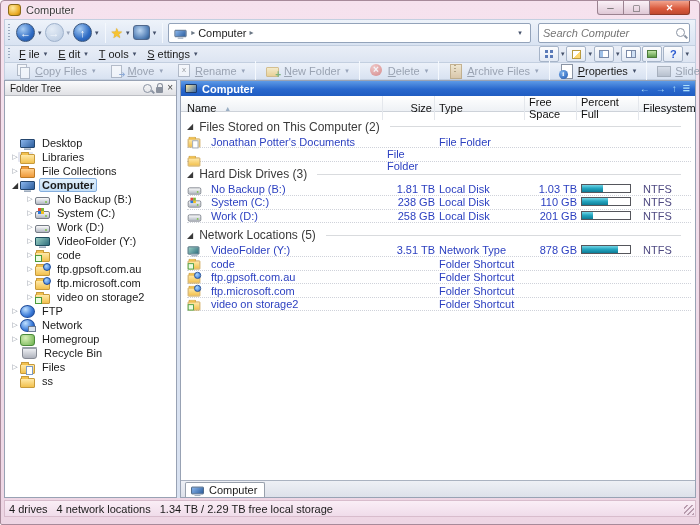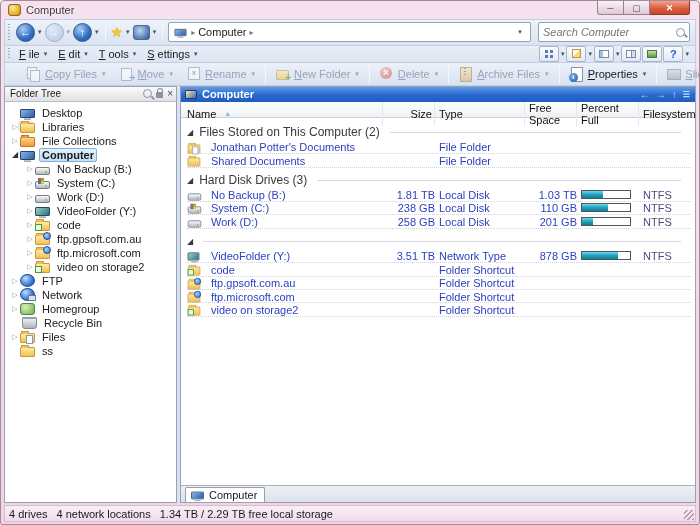--- a/index.html
+++ b/index.html
@@ -53,22 +53,22 @@
   .mrb-wrap { display:flex; align-items:center; gap:1px; }
   .mrb { width:20px; height:16px; border:1px solid #a6b4c8; border-radius:2px;
          background:linear-gradient(#fdfdfe,#e2e9f4); display:flex; align-items:center; justify-content:center; }
   .g-grid { width:8px; height:8px; position:relative; }
   .g-grid::before { content:''; position:absolute; width:3px; height:3px; background:#5a7ab8; box-shadow:5px 0 #5a7ab8,0 5px #5a7ab8,5px 5px #5a7ab8; }
   .g-pencil { width:9px; height:9px; background:linear-gradient(135deg,#fff 50%,#ffd870 50%); border:1px solid #b89a40; }
   .g-panes { width:10px; height:8px; border:1px solid #7a8aa8; background:linear-gradient(90deg,#9ec0e8 3px,#fff 3px); }
   .g-dual { width:10px; height:8px; border:1px solid #7a8aa8; background:linear-gradient(90deg,#fff 4px,#7a8aa8 4px,#7a8aa8 5px,#cfe0f4 5px); }
   .g-pic { width:10px; height:8px; border:1px solid #4a7a3a; background:linear-gradient(#bfe3a6,#5f9c4a); }
   .g-help { color:#2a5ad0; font-weight:bold; font-size:11px; }
-  .cmdbar { height:24px; background:linear-gradient(#ecf1f9,#d8e2f1); border:1px solid #c3cfe0;
-            display:flex; align-items:center; padding:0 4px 0 12px; font-size:11px; }
+  .cmdbar { height:18px; background:linear-gradient(#ecf1f9,#d8e2f1); border:1px solid #c3cfe0;
+            display:flex; align-items:center; padding:0 4px 0 2px; font-size:11px; }
   .cmdbtn { display:flex; align-items:center; gap:4px; padding:2px 6px; border-radius:2px; color:#1a1a1a; white-space:nowrap; }
   .cmdbtn.disabled { color:#9aa3b2; }
   .cmdbtn.disabled .cic { opacity:.55; }
   .cmdbar .spacer { flex:1; }
   u { text-decoration:underline; }
   
   .cic { width:15px; height:14px; position:relative; display:inline-block; flex:0 0 15px; }
   .cic-copy::before, .cic-copy::after { content:''; position:absolute; width:8px; height:10px; background:#fff; border:1px solid #8a94a4; }
   .cic-copy::before { left:1px; top:0; } .cic-copy::after { left:4px; top:3px; }
   .cic-move::before { content:''; position:absolute; left:2px; top:1px; width:9px; height:11px; background:#fff; border:1px solid #8a94a4; }
@@ -85,21 +85,21 @@
   
   .content { height:418px; display:flex; background:#d9e2f1; padding:0; gap:3px; }
   .tree-panel { width:173px; display:flex; flex-direction:column; border:1px solid #98a2b4; background:#fff; }
   .tree-header { height:15px; background:linear-gradient(#fbfbfc,#e0e1e5); border-bottom:1px solid #bcbec4;
                  display:flex; align-items:center; padding:0 3px 0 5px; font-size:10px; color:#1a1a1a; }
   .tree-header .spacer { flex:1; }
   .th-icon { margin-left:4px; display:flex; align-items:center; }
   .padlock { width:7px; height:6px; background:#8a919e; border-radius:1px; position:relative; margin-top:3px; }
   .padlock::before { content:''; position:absolute; top:-4px; left:1px; width:4px; height:4px; border:1.5px solid #8a919e; border-bottom:none; border-radius:3px 3px 0 0; }
   .th-x { font-size:10px; color:#444; line-height:10px; }
-  .tree-body { flex:1; overflow:hidden; padding-top:4px; }
+  .tree-body { flex:1; overflow:hidden; padding-top:4px;margin-top:36px; }
   .tree-row { height:14px; display:flex; align-items:center; font-size:11px; color:#1a1a1a; white-space:nowrap; }
   .tree-row .expander { width:10px; flex:0 0 10px; font-size:7px; color:#8a919e; text-align:center; }
   .tree-row .expander.expanded { color:#333; font-size:8px; }
   .tree-label { margin-left:4px; padding:0 2px; border:1px solid transparent; }
   .tree-row.sel .tree-label { font-weight:bold; background:linear-gradient(#e2f1fc,#c4dff6); border:1px solid #84aede; border-radius:2px; }
   
   .ic { position:relative; width:15px; height:14px; display:inline-block; flex:0 0 15px; }
   .ic-folder, .ic-shared-docs, .ic-user-docs, .ic-folder-link, .ic-ftp-folder, .ic-files, .ic-collections, .ic-libraries {
     height:10px; margin-top:3px; width:14px; background:linear-gradient(#ffe9a8,#f2c14e); border:1px solid #c79a3b; border-radius:1px; }
   .ic-folder::before, .ic-shared-docs::before, .ic-user-docs::before, .ic-folder-link::before, .ic-ftp-folder::before, .ic-files::before, .ic-collections::before, .ic-libraries::before {
@@ -442,21 +442,20 @@
             <span class="ic ic-user-docs" style="transform: scale(0.9);"></span>
             <div class="c-name">Jonathan Potter's Documents</div>
             <div class="c-size"></div>
             <div class="c-type">File Folder</div>
             <div class="c-free"></div>
             <div class="c-bar"></div>
             <div class="c-fs"></div>
           </div>
           <div class="frow">
             <span class="ic ic-shared-docs" style="transform: scale(0.9);"></span>
-            <div class="c-name">Shared Documents</div>
             <div class="c-size"></div>
             <div class="c-type">File Folder</div>
             <div class="c-free"></div>
             <div class="c-bar"></div>
             <div class="c-fs"></div>
           </div>
           <div class="group-hdr">
             <span class="gtri">◢</span>
             <span>Hard Disk Drives (3)</span>
             <span class="gline"></span>
@@ -483,20 +482,21 @@
             <span class="ic ic-drive" style="transform: scale(0.9);"></span>
             <div class="c-name">Work (D:)</div>
             <div class="c-size">258 GB</div>
             <div class="c-type">Local Disk</div>
             <div class="c-free">201 GB</div>
             <div class="c-bar"><span class="pbar"><span class="pfill" style="width: 22%;"></span></span></div>
             <div class="c-fs">NTFS</div>
           </div>
           <div class="group-hdr">
             <span class="gtri">◢</span>
+            <span>Network Locations (5)</span>
             <span class="gline"></span>
           </div>
           <div class="frow">
             <span class="ic ic-netdrive" style="transform: scale(0.9);"></span>
             <div class="c-name">VideoFolder (Y:)</div>
             <div class="c-size">3.51 TB</div>
             <div class="c-type">Network Type</div>
             <div class="c-free">878 GB</div>
             <div class="c-bar"><span class="pbar"><span class="pfill" style="width: 75%;"></span></span></div>
             <div class="c-fs">NTFS</div>

